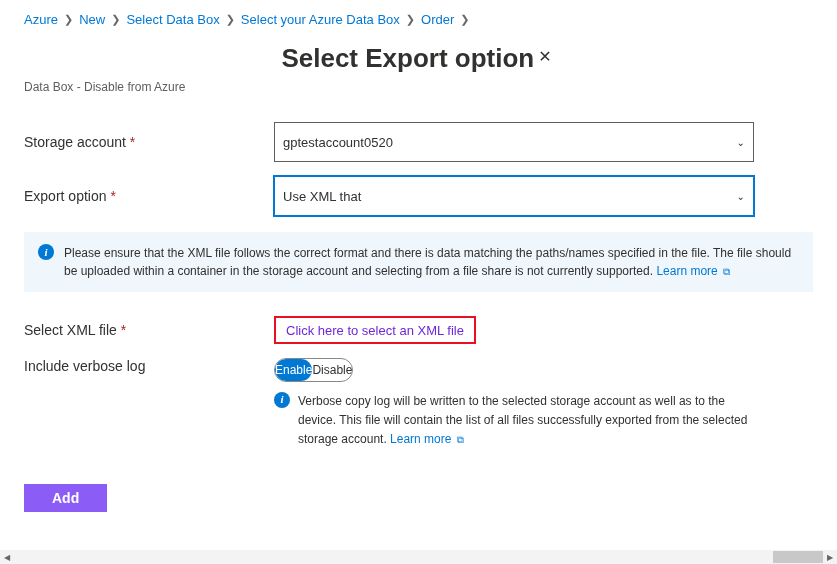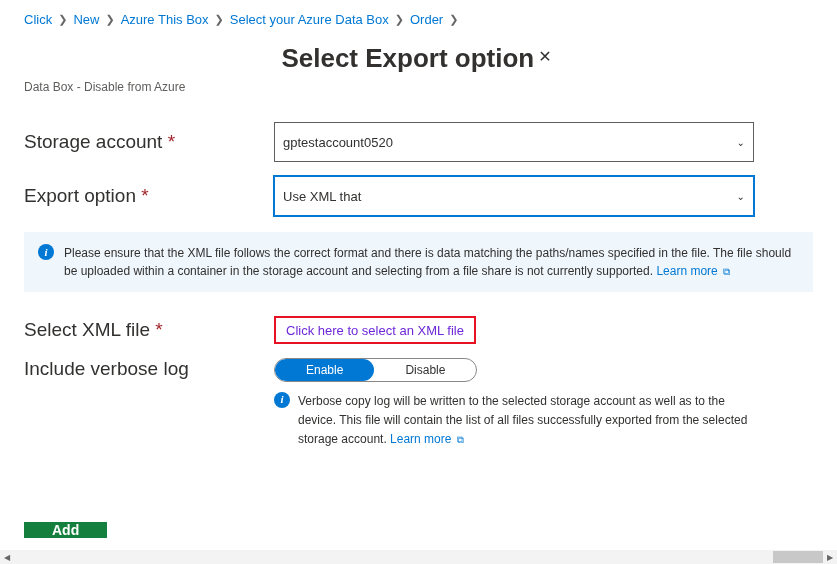--- a/index.html
+++ b/index.html
@@ -6,54 +6,54 @@
     body { background: #fff; width: 837px; height: 564px; overflow: auto; position: relative; }
     .container { padding: 12px 24px 20px 24px; }
     .breadcrumb { font-size: 13px; color: #0078d4; display: flex; align-items: center; gap: 6px; margin-bottom: 16px; }
     .breadcrumb a { color: #0078d4; text-decoration: none; cursor: pointer; }
     .breadcrumb .sep { color: #666; font-size: 11px; }
     .header { display: flex; justify-content: center; align-items: flex-start; margin-bottom: 6px; }
     h1 { font-size: 26px; font-weight: 600; color: #323130; }
     .close-icon { cursor: pointer; font-size: 16px; color: #323130; padding: 4px; }
     .subtitle { font-size: 12px; color: #605e5c; margin-bottom: 28px; }
     .form-row { display: flex; align-items: center; margin-bottom: 14px; }
-    .form-label { width: 250px; font-size: 19px; color: #323130; }
+    .form-label { width: 250px; font-size: 14px; color: #323130; }
     .required { color: #a4262c; }
     .form-control { flex: 1; max-width: 480px; position: relative; }
     .dropdown { width: 100%; height: 40px; border: 1px solid #605e5c; padding: 0 24px 0 8px; font-size: 13px; color: #323130; background: #fff; cursor: pointer; display: flex; align-items: center; position: relative; }
     .dropdown.active { border: 1px solid #0078d4; outline: 1px solid #0078d4; }
     .dropdown-chevron { position: absolute; right: 8px; top: 50%; transform: translateY(-50%); font-size: 10px; }
     .info-box { background: #eff6fc; padding: 12px 14px; margin: 16px 0 24px 0; display: flex; gap: 10px; font-size: 12px; color: #323130; line-height: 1.5; }
     .info-icon { flex-shrink: 0; width: 16px; height: 16px; border-radius: 50%; background: #0078d4; color: #fff; display: flex; align-items: center; justify-content: center; font-size: 11px; font-weight: bold; font-style: italic; font-family: Georgia, serif; }
     .info-box a, .verbose-text a { color: #0078d4; text-decoration: none; cursor: pointer; }
     .ext-icon { font-size: 10px; margin-left: 2px; }
     .xml-link-wrapper { border: 2px solid #e81123; padding: 3px 10px; display: inline-block; }
     .xml-link { color: #6d28d9; font-size: 13px; cursor: pointer; }
     .toggle-row { align-items: flex-start; }
     .toggle-control { flex: 1; max-width: 480px; }
     .toggle { display: inline-flex; border: 1px solid #8a8886; border-radius: 12px; height: 24px; overflow: hidden; font-size: 12px; cursor: pointer; background: #fff; }
-    .toggle-opt { padding: 0 31px; display: flex; align-items: center; color: #323130; }
+    .toggle-opt { padding: 0 0; display: flex; align-items: center; color: #323130; }
     .toggle-opt.active { background: #0078d4; color: #fff; border-radius: 12px; }
     .verbose-info { display: flex; gap: 8px; margin-top: 10px; font-size: 12px; color: #323130; line-height: 1.6; }
-    .add-btn { background: #15803d; color: #fff; border: none; padding: 0 28px; font-size: 14px; cursor: pointer; margin-top: 58px; font-weight: 600; }
+    .add-btn { background: #8b5cf6; color: #fff; border: none; padding: 6px 28px; font-size: 14px; cursor: pointer; margin-top: 20px; font-weight: 600; }
     .hscroll { position: absolute; bottom: 0; left: 0; right: 0; height: 14px; background: #f3f3f3; display: flex; align-items: center; }
     .hscroll .arrow { width: 14px; text-align: center; font-size: 8px; color: #666; cursor: pointer; }
     .hscroll .track { flex: 1; height: 14px; position: relative; }
     .hscroll .thumb { position: absolute; right: 0; width: 50px; height: 12px; top: 1px; background: #c8c8c8; cursor: pointer; }
   </style>
 </head>
 <body>
 
 <div class="container">
   <div class="breadcrumb">
-    <a>Click</a>
+    <a>Azure</a>
     <span class="sep">❯</span>
     <a>New</a>
     <span class="sep">❯</span>
-    <a>Azure This Box</a>
+    <a>Select Data Box</a>
     <span class="sep">❯</span>
     <a>Select your Azure Data Box</a>
     <span class="sep">❯</span>
     <a>Order</a>
     <span class="sep">❯</span>
   </div>
 
   <div class="header">
     <h1>Select Export option</h1>
     <span class="close-icon">✕</span>

